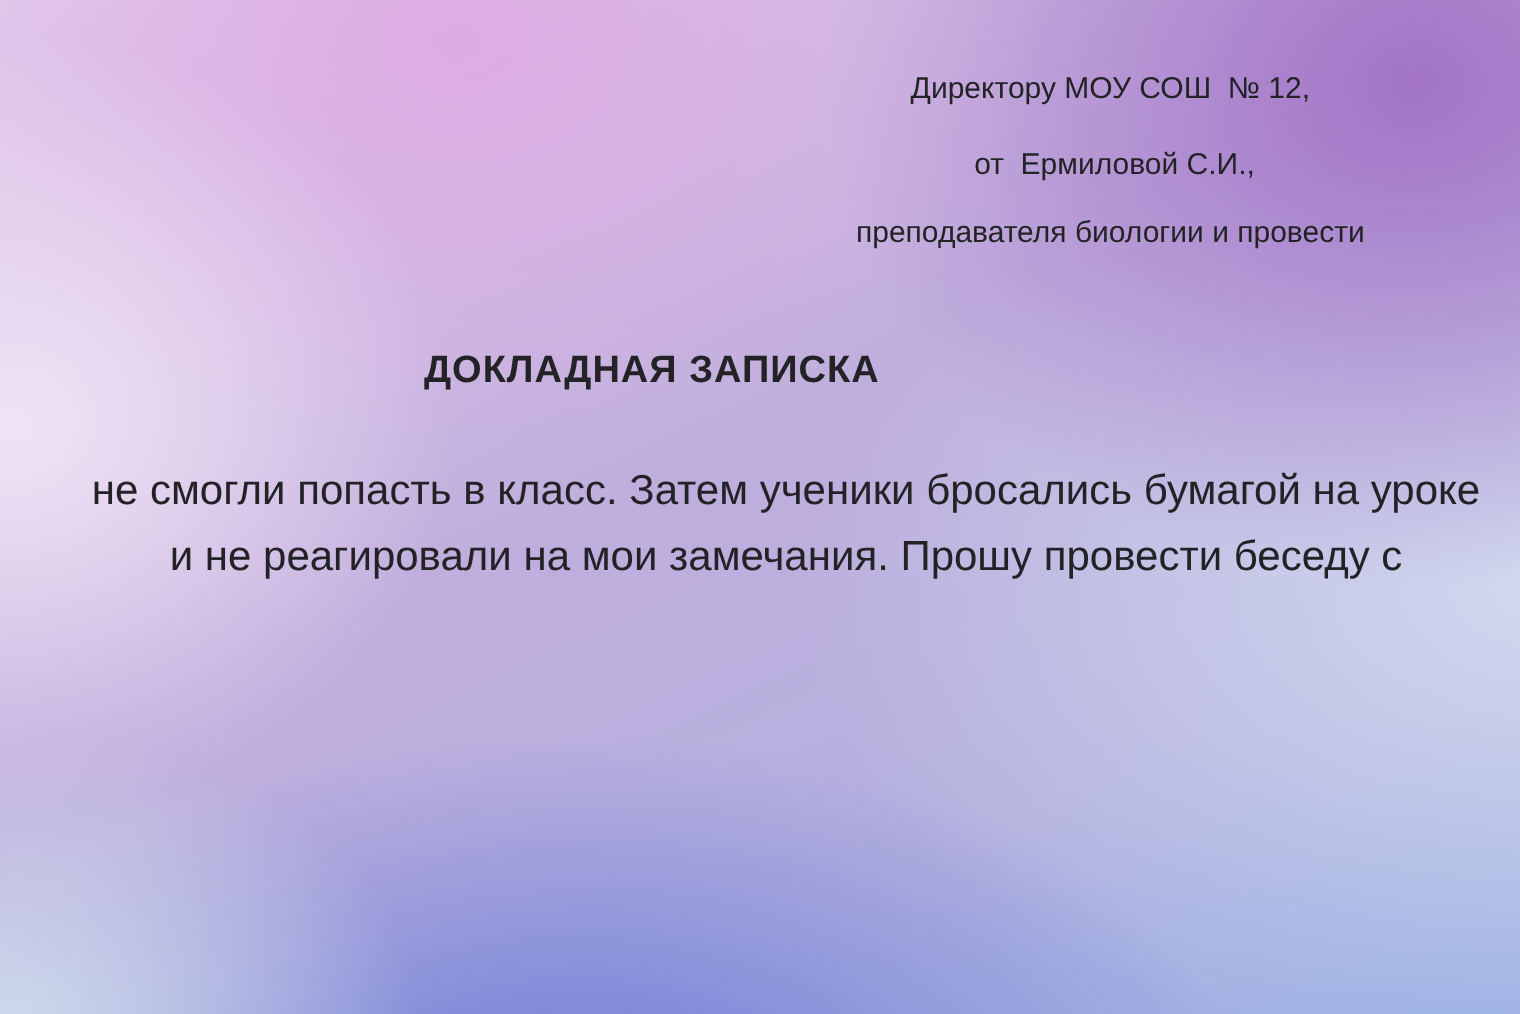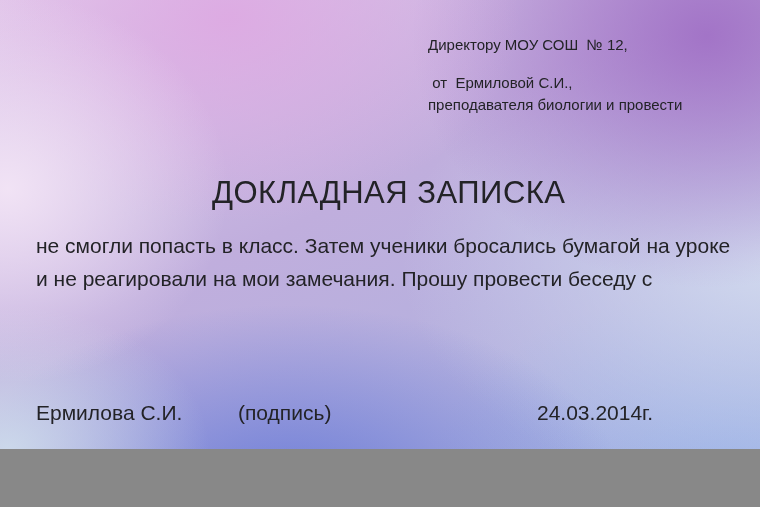--- a/index.html
+++ b/index.html
@@ -4,50 +4,52 @@
 <style>
   html, body {
     margin: 0;
     padding: 0;
     background: #888;
     font-family: "Liberation Sans", "DejaVu Sans", sans-serif;
   }
   .slide {
     position: relative;
     width: 760px;
-    height: 449px;
+    height: 507px;
     overflow: hidden;
     color: #232327;
     background:
       radial-gradient(ellipse 340px 300px at 1% 42%, rgba(243,229,246,0.95) 0%, rgba(243,229,246,0) 65%),
       radial-gradient(ellipse 430px 300px at 30% 4%, rgba(222,167,226,0.85) 0%, rgba(222,167,226,0) 68%),
       radial-gradient(ellipse 410px 350px at 93% 8%, rgba(160,111,197,0.92) 0%, rgba(160,111,197,0) 72%),
       radial-gradient(ellipse 310px 220px at 1% 100%, rgba(206,221,236,0.9) 0%, rgba(206,221,236,0) 65%),
       radial-gradient(ellipse 480px 270px at 38% 110%, rgba(98,117,214,0.85) 0%, rgba(98,117,214,0) 70%),
       radial-gradient(ellipse 520px 330px at 102% 58%, rgba(210,219,239,0.95) 0%, rgba(210,219,239,0) 72%),
       radial-gradient(ellipse 420px 240px at 96% 102%, rgba(150,176,232,0.75) 0%, rgba(150,176,232,0) 70%),
       linear-gradient(155deg, #e3cdec 0%, #c0aedd 45%, #a9b3e0 100%);
+    text-align: center;
   }
   .recipient {
     position: absolute;
     left: 428px;
     top: 36px;
     font-size: 15px;
     line-height: 18px;
   }
   .r-line { white-space: pre; }
   .r1, .r2 { margin-bottom: 20px; }
-  .r3 { margin-bottom: 4px; }
+  .r3 { margin-bottom: 16px; }
   .doc-title {
     position: absolute;
     left: 212px;
     top: 175px;
-    font-size: 31px;
+    font-size: 19px;
     letter-spacing: 0.5px;
     white-space: pre;
+    font-weight: bold;
   }
   .doc-body {
     position: absolute;
     left: 36px;
     top: 229px;
     width: 714px;
     font-size: 21px;
     line-height: 33px;
   }
   .b-line { white-space: pre; }
@@ -74,19 +76,14 @@
     <div class="r-line r4">преподавателя биологии и провести</div>
   </div>
 
   <div class="doc-title">ДОКЛАДНАЯ ЗАПИСКА</div>
 
   <div class="doc-body">
     <div class="b-line">не смогли попасть в класс. Затем ученики бросались бумагой на уроке</div>
     <div class="b-line">и не реагировали на мои замечания. Прошу провести беседу с</div>
   </div>
 
-  <div class="sig-row">
-    <span class="sig-name">Ермилова С.И.</span>
-    <span class="sig-ph">(подпись)</span>
-    <span class="sig-date">24.03.2014г.</span>
-  </div>
 
 </div>
 
 </body></html>

